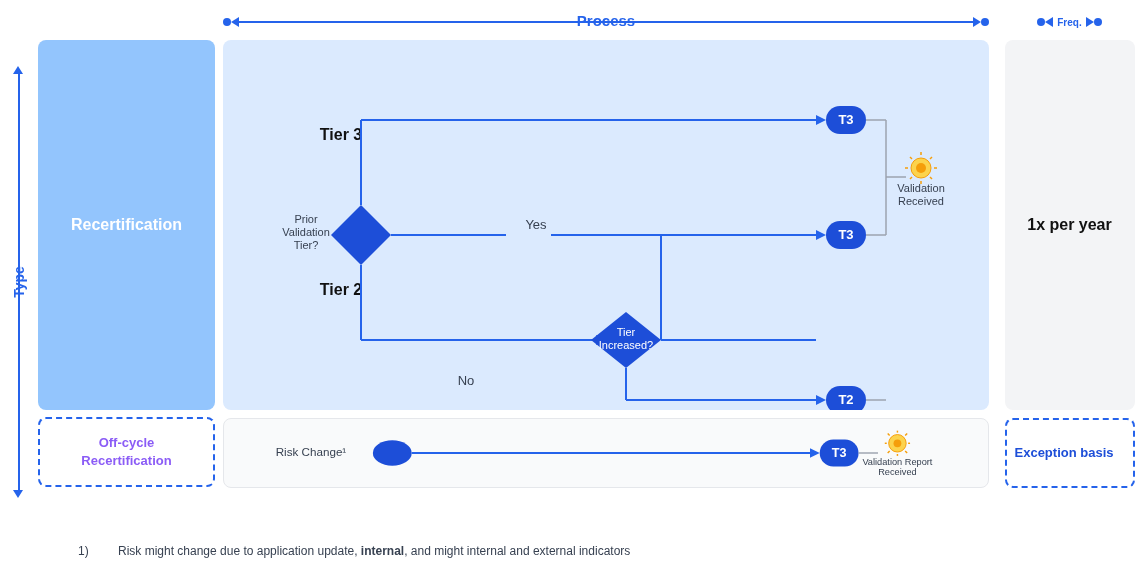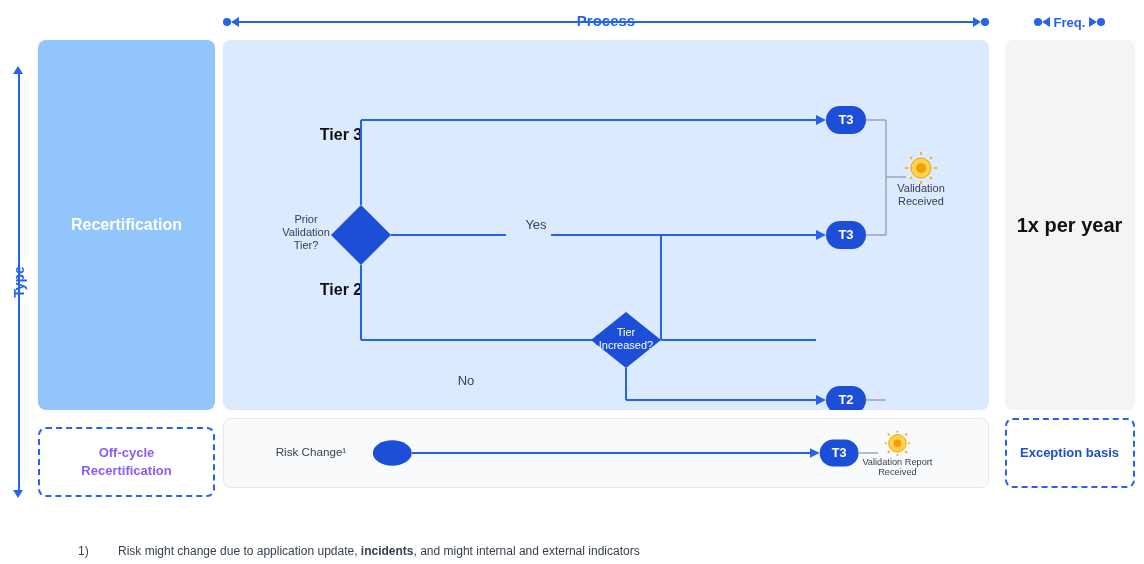--- a/index.html
+++ b/index.html
@@ -55,29 +55,29 @@
         <div style="flex:1; height:2px; background:#2563EB; position:relative; display:flex; align-items:center; justify-content:center;">
           <span style="background:transparent; color:#2563EB; font-weight:bold; font-size:15px; position:absolute; top:-9px; left:50%; transform:translateX(-50%); white-space:nowrap;">Process</span>
         </div>
         <div style="width:0;height:0;border-top:5px solid transparent;border-bottom:5px solid transparent;border-left:8px solid #2563EB; flex-shrink:0;"></div>
         <div style="width:8px; height:8px; border-radius:50%; background:#2563EB; flex-shrink:0;"></div>
       </div>
 
       <div style="width:145px; display:flex; align-items:center; justify-content:center;">
         <div style="width:8px; height:8px; border-radius:50%; background:#2563EB;"></div>
         <div style="width:0;height:0;border-top:5px solid transparent;border-bottom:5px solid transparent;border-right:8px solid #2563EB;"></div>
-        <span style="color:#2563EB; font-weight:bold; font-size:13px; margin:0 4px;text-align:center;">Freq.</span>
+        <span style="color:#2563EB; font-weight:bold; font-size:10px; margin:0 4px;text-align:center;">Freq.</span>
         <div style="width:0;height:0;border-top:5px solid transparent;border-bottom:5px solid transparent;border-left:8px solid #2563EB;"></div>
         <div style="width:8px; height:8px; border-radius:50%; background:#2563EB;"></div>
       </div>
     </div>
 
     <div style="display:flex; flex:1; gap:0;">
 
-      <div style="width:185px; display:flex; flex-direction:column; gap:17px; padding-right:8px;">
+      <div style="width:185px; display:flex; flex-direction:column; gap:7px; padding-right:8px;">
         <div style="background:#93C5FD; border-radius:8px; display:flex; align-items:center; justify-content:center; color:white; font-weight:bold; font-size:16px; text-align:center; height:370px; line-height:1.3;">
           <span>Recertification</span>
         </div>
         <div style="border:2px dashed #2563EB; border-radius:8px; display:flex; align-items:center; justify-content:center; color:#8b5cf6; font-weight:bold; font-size:13px; text-align:center; height:70px; padding:8px; line-height:1.4;">
           <span style="white-space:pre-line;">Off-cycle
 Recertification</span>
         </div>
       </div>
 
       <div style="flex:1; display:flex; flex-direction:column; gap:8px;">
@@ -184,30 +184,30 @@
             <line x1="668" y1="17" x2="670" y2="15" stroke="#F59E0B" stroke-width="1.5"></line>
             <line x1="652" y1="33" x2="650" y2="35" stroke="#F59E0B" stroke-width="1.5"></line>
 
             <text x="660" y="47" font-size="9.5" fill="#374151" text-anchor="middle">Validation Report</text>
             <text x="660" y="58" font-size="9.5" fill="#374151" text-anchor="middle">Received</text>
           </svg>
         </div>
       </div>
 
       <div style="width:145px; display:flex; flex-direction:column; gap:8px; align-items:center;">
-        <div style="background:#F3F4F6; border-radius:8px; width:130px; height:370px; display:flex; align-items:center; justify-content:center; font-size:20px; font-weight:bold; color:#111; text-align:center; line-height:1.3;">
+        <div style="background:#F3F4F6; border-radius:8px; width:130px; height:370px; display:flex; align-items:center; justify-content:center; font-size:16px; font-weight:bold; color:#111; text-align:center; line-height:1.3;">
           <span style="white-space:pre-line;">1x per year</span>
         </div>
-        <div style="border:2px dashed #2563EB; border-radius:8px; width:130px; height:70px; display:flex; align-items:center; justify-content:center; color:#1D4ED8; font-weight:bold; font-size:13px; text-align:center; padding:8px; line-height:1.4;">
+        <div style="border:2px dashed #2563EB; border-radius:8px; width:130px; height:70px; display:flex; align-items:center; justify-content:flex-start; color:#1D4ED8; font-weight:bold; font-size:13px; text-align:center; padding:8px; line-height:1.4;">
           <span>Exception basis</span>
         </div>
       </div>
 
     </div>
 
     <div style="padding:10px 10px 6px 40px; font-size:12px; color:#374151; display:flex; gap:16px;">
       <span style="min-width:24px;">1)</span>
       <span>
-        <span>Risk might change due to application update, </span><strong>incidents</strong><span>, and might internal and external indicators</span>
+        <span>Risk might change due to application update, </span><strong>internal</strong><span>, and might internal and external indicators</span>
       </span>
     </div>
   </div>
 </div>
 
 </body></html>

